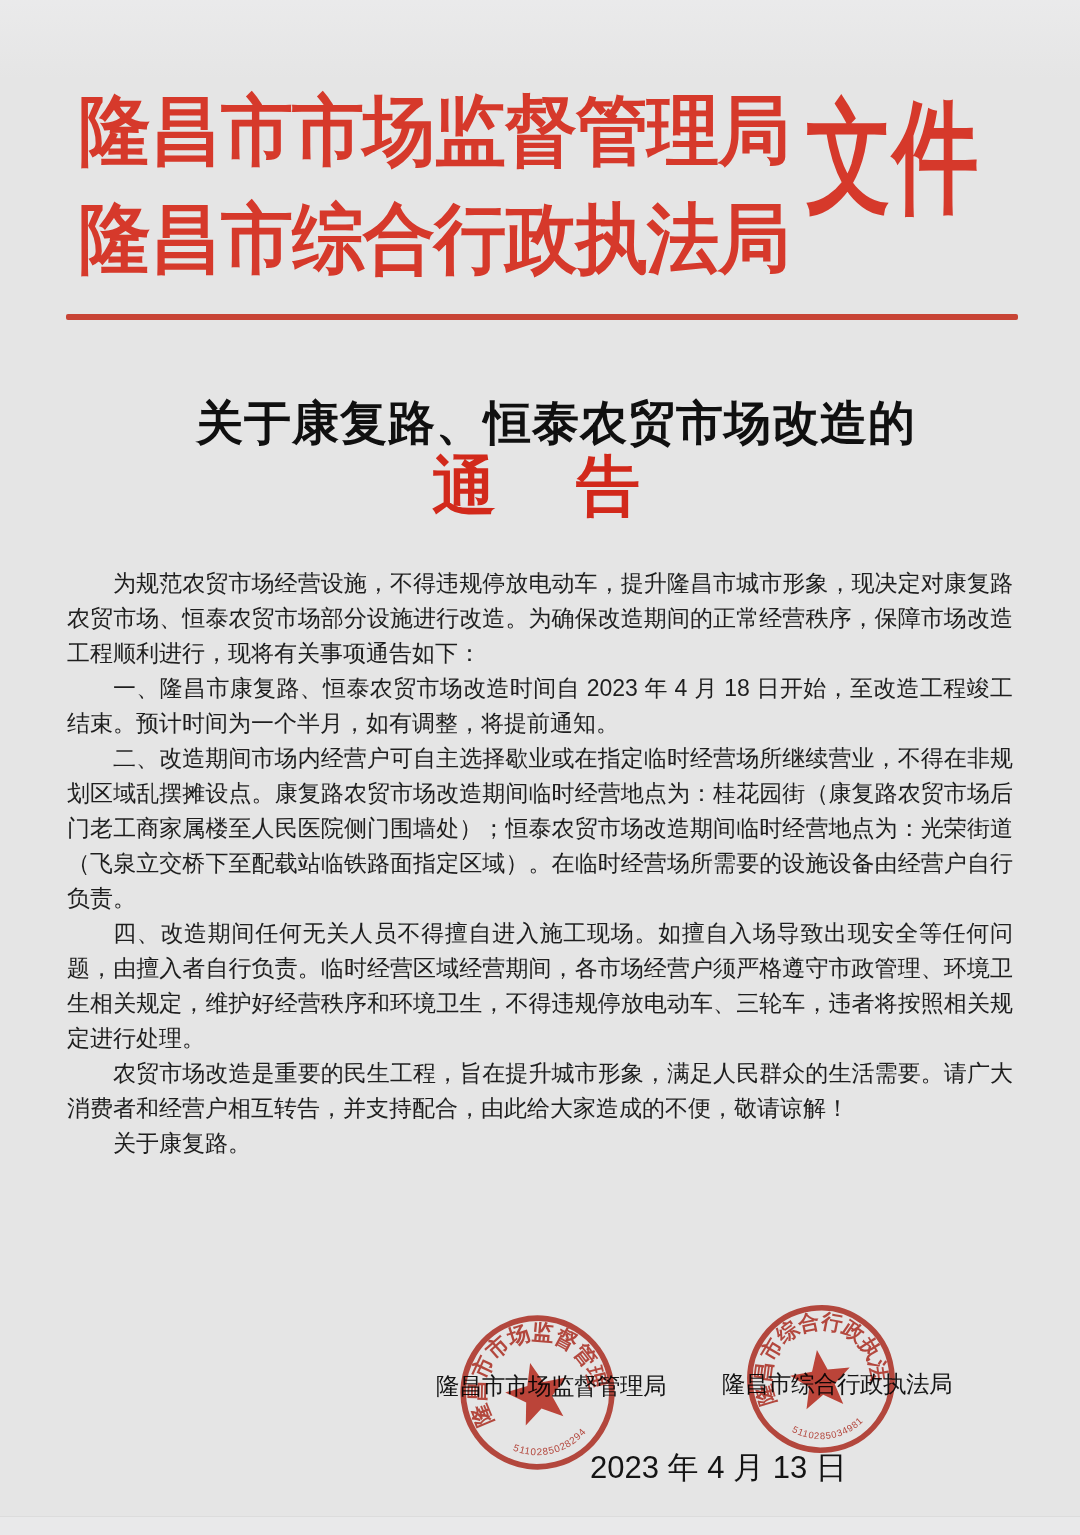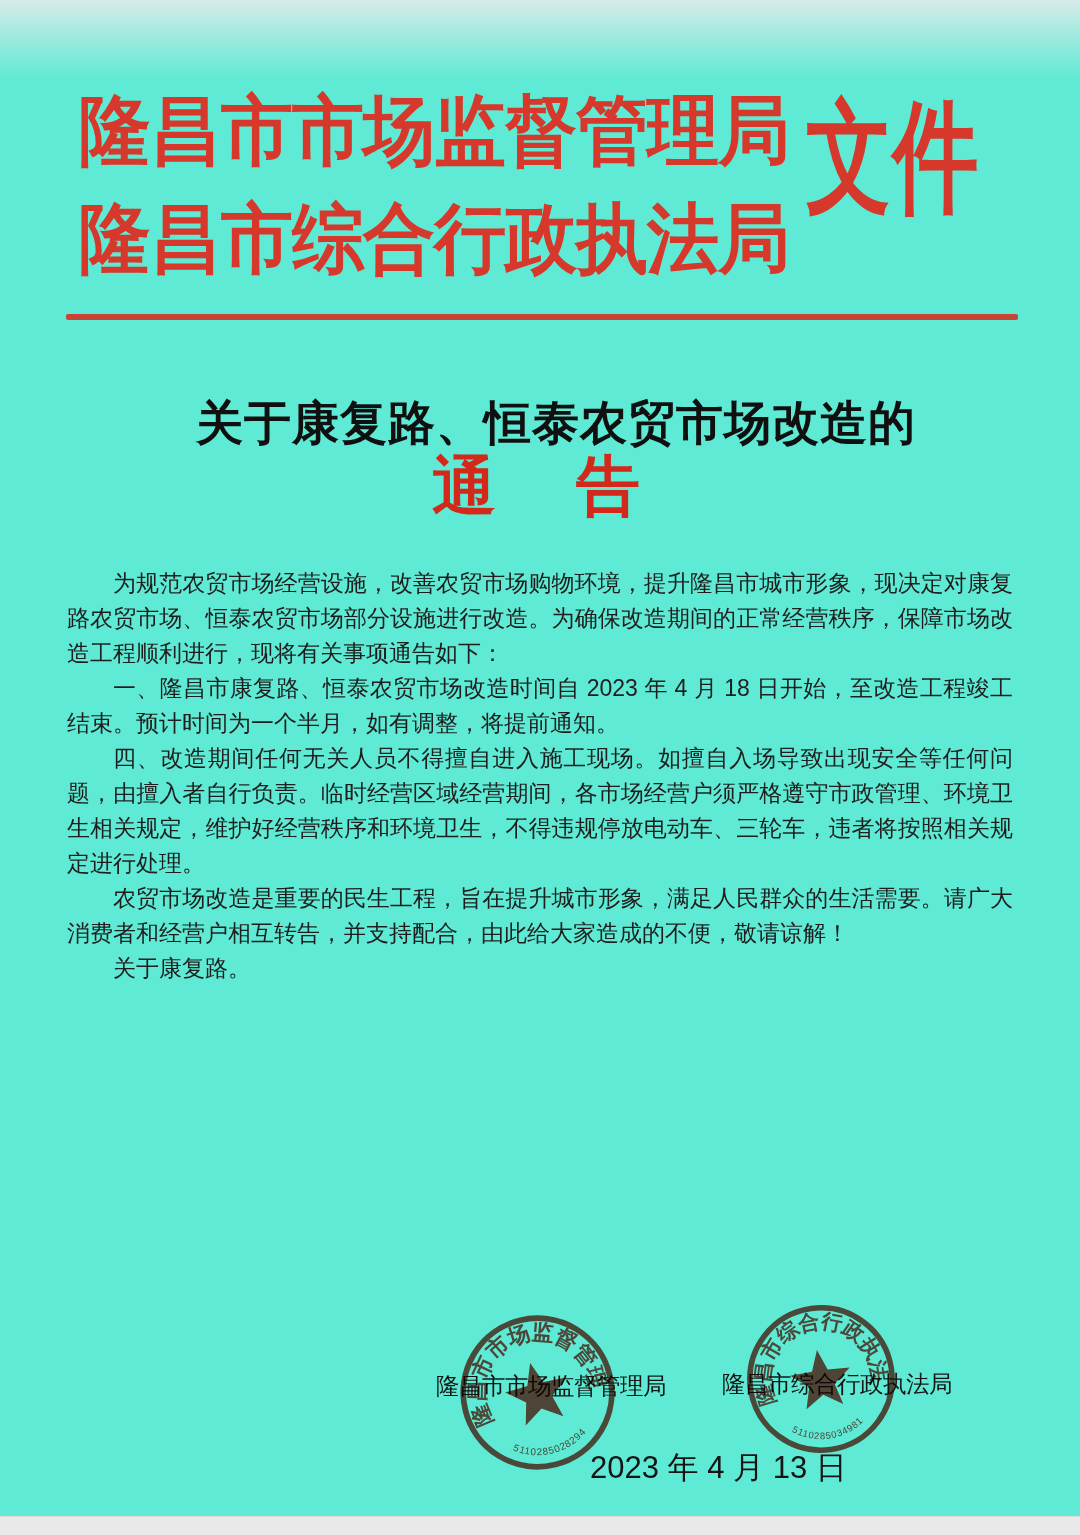--- a/index.html
+++ b/index.html
@@ -1,18 +1,18 @@
 <!DOCTYPE html>
 <html><head>
 <meta charset="utf-8">
 <style>
   html,body{margin:0;padding:0;background:#ffffff;}
   .page{
     position:relative;width:1080px;height:1535px;overflow:hidden;
-    background:#5eead4;
+    background:#e5e5e5;
     font-family:"Liberation Sans", sans-serif;
     color:#1e1e1e;
   }
   .top-fade{
     position:absolute;left:0;top:0;width:1080px;height:80px;
     background:linear-gradient(180deg,#ebebec 0%,rgba(255,255,255,0) 100%);
     opacity:.85;
   }
   .bottom-strip{
     position:absolute;left:0;top:1516px;width:1080px;height:19px;
@@ -85,22 +85,23 @@
     <div>隆昌市市场监督管理局</div>
     <div>隆昌市综合行政执法局</div>
   </div>
   <div class="doctype">文件</div>
   <div class="red-rule"></div>
 
   <h1 class="title-main">关于康复路、恒泰农贸市场改造的</h1>
   <h2 class="title-notice">通　告</h2>
 
   <main class="body">
-    <p>为规范农贸市场经营设施，改善农贸市场购物环境，提升隆昌市城市形象，现决定对康复路农贸市场、恒泰农贸市场部分设施进行改造。为确保改造期间的正常经营秩序，保障市场改造工程顺利进行，现将有关事项通告如下：</p>
+    <p>为规范农贸市场经营设施，不得违规停放电动车，提升隆昌市城市形象，现决定对康复路农贸市场、恒泰农贸市场部分设施进行改造。为确保改造期间的正常经营秩序，保障市场改造工程顺利进行，现将有关事项通告如下：</p>
     <p>一、隆昌市康复路、恒泰农贸市场改造时间自 2023 年 4 月 18 日开始，至改造工程竣工结束。预计时间为一个半月，如有调整，将提前通知。</p>
+    <p>二、改造期间市场内经营户可自主选择歇业或在指定临时经营场所继续营业，不得在非规划区域乱摆摊设点。康复路农贸市场改造期间临时经营地点为：桂花园街（康复路农贸市场后门老工商家属楼至人民医院侧门围墙处）；恒泰农贸市场改造期间临时经营地点为：光荣街道（飞泉立交桥下至配载站临铁路面指定区域）。在临时经营场所需要的设施设备由经营户自行负责。</p>
     <p>四、改造期间任何无关人员不得擅自进入施工现场。如擅自入场导致出现安全等任何问题，由擅入者自行负责。临时经营区域经营期间，各市场经营户须严格遵守市政管理、环境卫生相关规定，维护好经营秩序和环境卫生，不得违规停放电动车、三轮车，违者将按照相关规定进行处理。</p>
     <p>农贸市场改造是重要的民生工程，旨在提升城市形象，满足人民群众的生活需要。请广大消费者和经营户相互转告，并支持配合，由此给大家造成的不便，敬请谅解！</p>
     <p>关于康复路。</p>
   </main>
 
   <svg class="seal seal-left" viewBox="0 0 200 200">
     <defs>
       <path id="sealLName" d="M 39.9 121.9 A 64 64 0 1 1 160.1 121.9"></path>
       <path id="sealLNum" d="M 37.7 143.6 A 76 76 0 0 0 162.3 143.6"></path>
     </defs>

